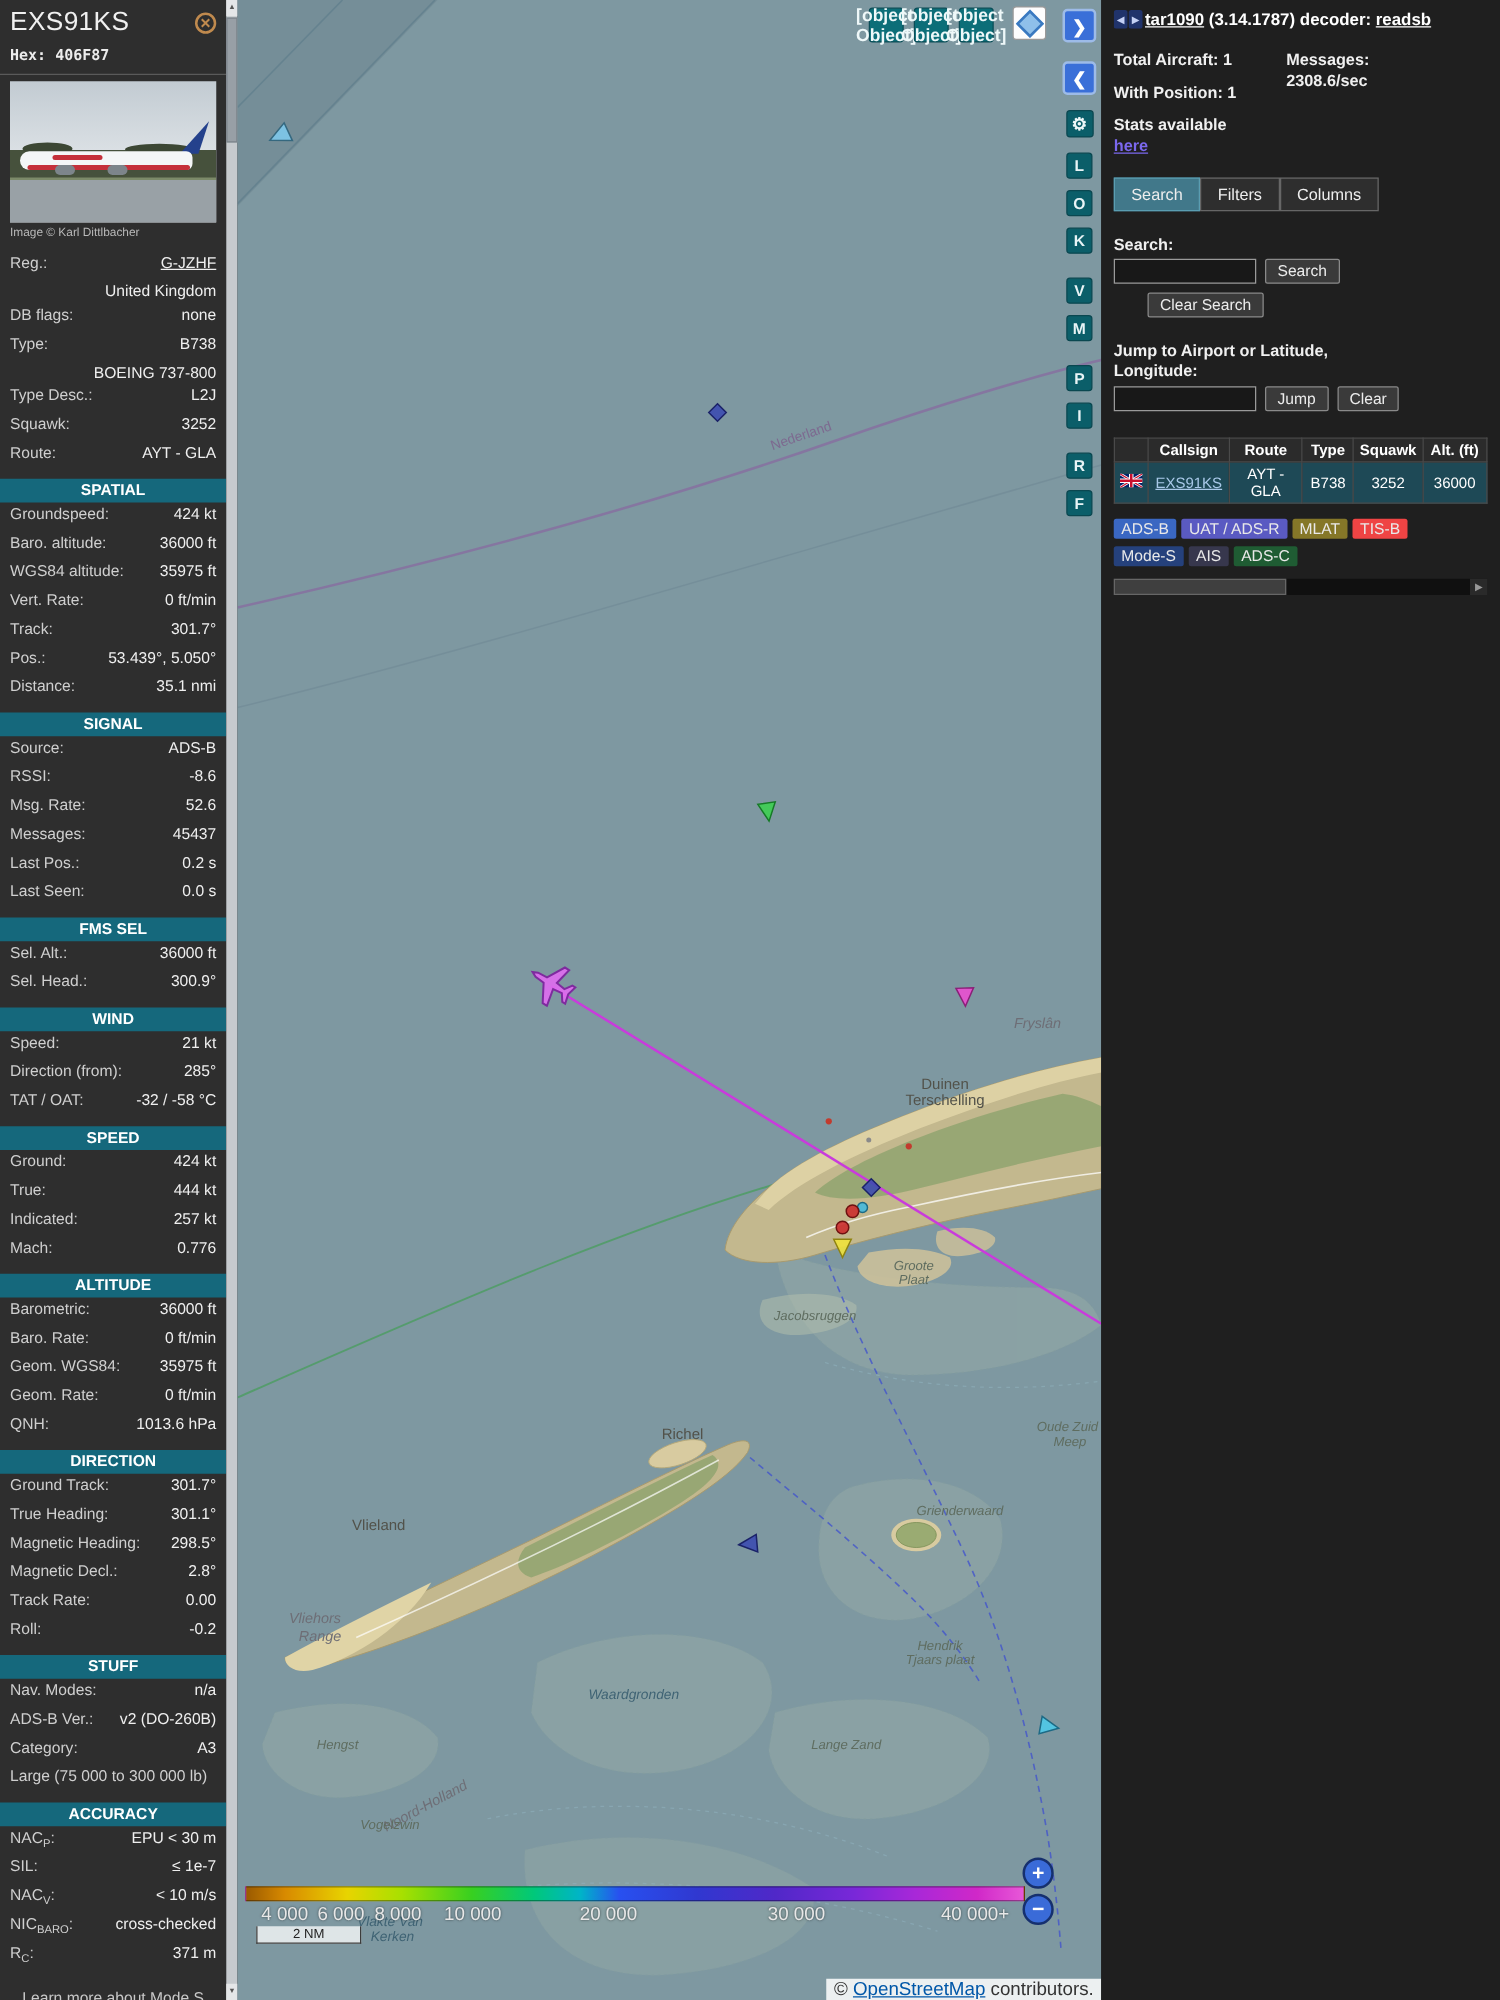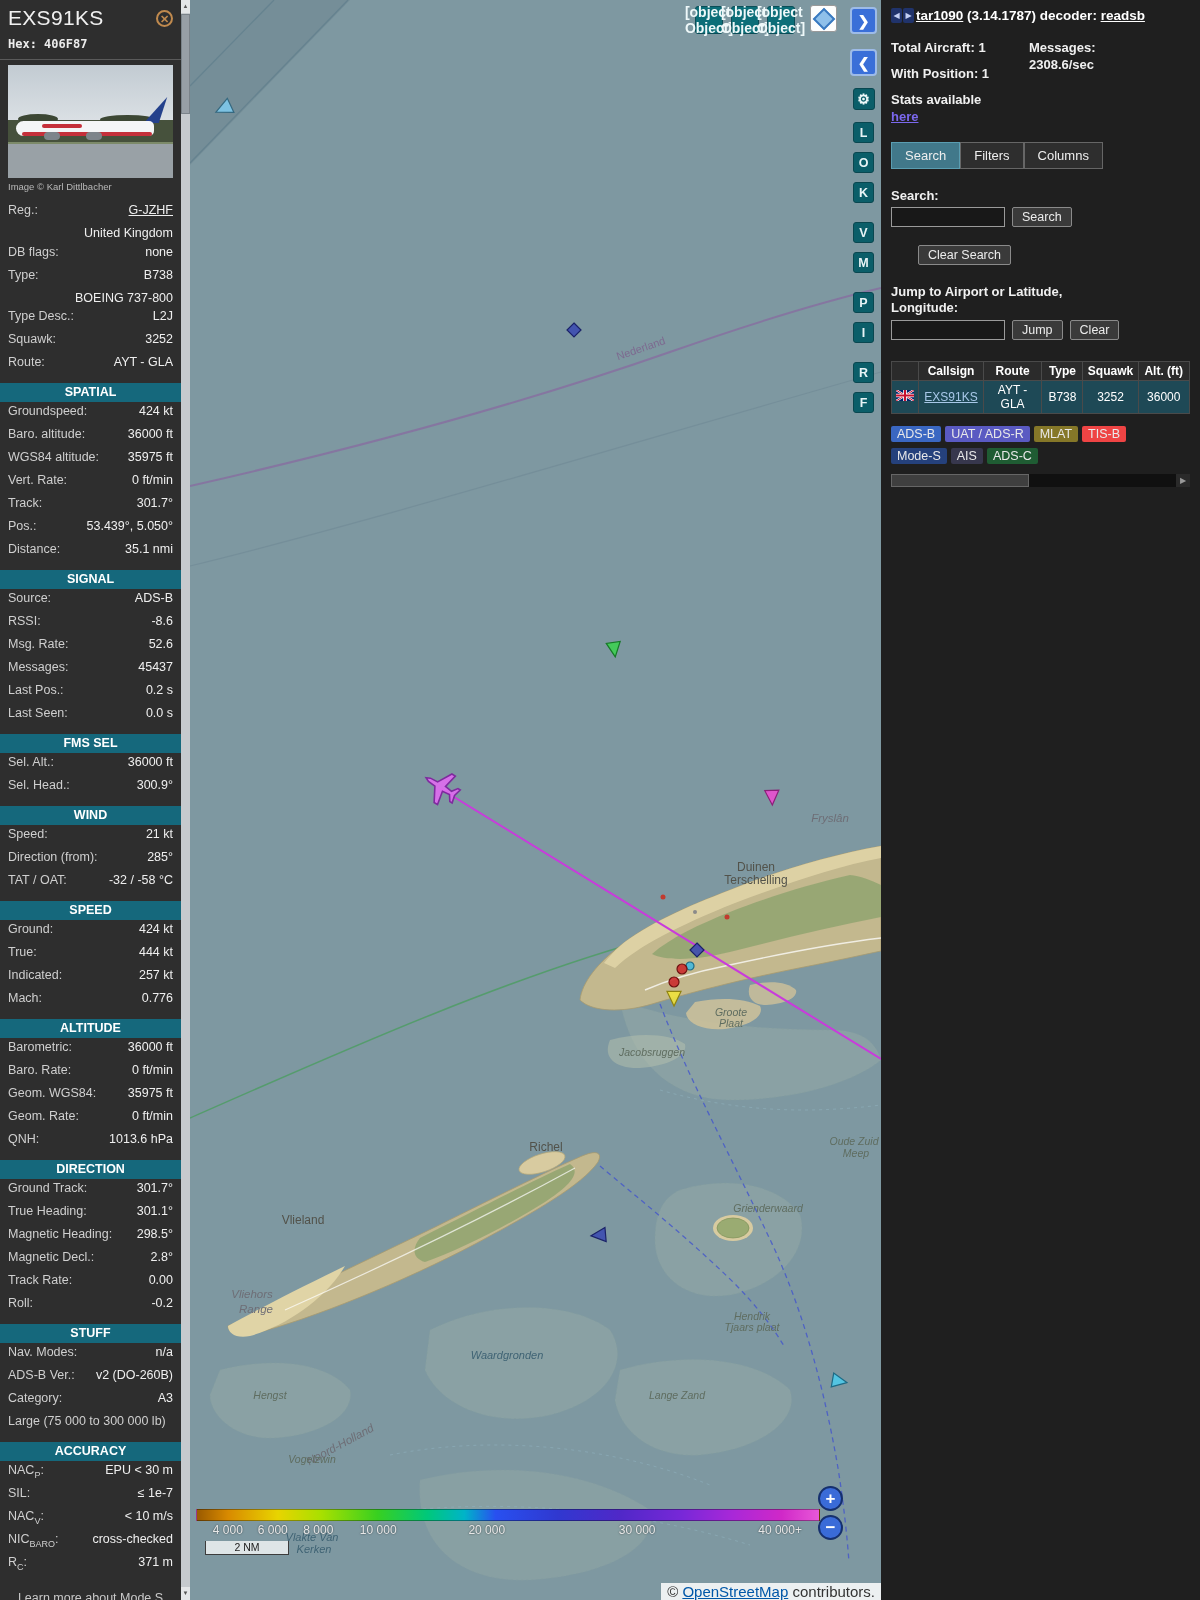--- a/index.html
+++ b/index.html
@@ -69,21 +69,21 @@
   #collapse-btn{margin-top:15px;}
   #gear-btn{margin-top:12px;width:22px;height:22px;background:#0b5e69;border:1px solid #0a4750;border-radius:3px;color:#eef8f9;font-size:14px;}
   #letter-btns{display:flex;flex-direction:column;align-items:center;margin-top:3px;}
   .side-btn{margin-top:9px;width:21px;height:21px;background:#0b5e69;border:1px solid #0a4750;border-radius:3px;
             color:#e8f4f6;font-size:12.5px;font-weight:bold;display:flex;align-items:center;justify-content:center;cursor:pointer;box-sizing:border-box;}
   .side-btn[data-gap="true"]{margin-top:19px;}
 
   #legend-bar{position:absolute;left:6px;top:1509px;width:624px;height:12px;border:1px solid rgba(0,0,0,.35);box-sizing:border-box;
      background:linear-gradient(90deg,#9a5a00 0%,#d88a00 5%,#e8d400 13%,#a8e000 20%,#38d020 29%,#00c87a 37%,#00b4c8 43%,#2850f0 48%,#3038d0 58%,#5028c8 68%,#7828d8 78%,#a828d8 86%,#d028c8 94%,#e858d8 100%);}
   #legend-ticks{position:absolute;left:6px;top:1523px;width:624px;height:14px;}
-  #legend-ticks .tick{position:absolute;transform:translateX(-50%);font-size:12px;color:#e8e8e8;
+  #legend-ticks .tick{position:absolute;transform:translateX(-50%);font-size:15px;color:#e8e8e8;
                       text-shadow:0 0 2px rgba(0,0,0,.6);white-space:nowrap;}
   #scalebar{position:absolute;left:15px;top:1541px;width:84px;height:14px;background:rgba(255,255,255,.75);
             border:1.5px solid #3c3c3c;border-top:none;box-sizing:border-box;text-align:center;
             font-size:10.5px;color:#222;line-height:12px;}
   .zoom-btn{position:absolute;left:628px;width:25px;height:25px;border-radius:50%;background:#3a6bd8;
             border:2px solid #16306e;color:#fff;font-size:17px;font-weight:bold;line-height:21px;text-align:center;
             box-sizing:border-box;cursor:pointer;padding:0;}
   #attribution{position:absolute;right:0;bottom:0;height:17px;background:rgba(255,255,255,.85);
                color:#333;font-size:15px;line-height:17px;padding:0 6px;}
   #attribution .osm-link{color:#0057a8;text-decoration:underline;cursor:pointer;}
@@ -104,21 +104,21 @@
   .here-link{color:#7b68ee;text-decoration:underline;cursor:pointer;}
   #tabs{margin-top:17px;display:flex;}
   .tab{height:25px;padding:0 13px;background:#2e2e2e;border:1px solid #666;color:#eee;font-size:13px;
        display:flex;align-items:center;cursor:pointer;}
   .tab[data-active="true"]{background:#41788a;border-color:#5a9db1;}
   .form-label{margin-top:19px;font-weight:bold;}
   .form-row{margin-top:4px;display:flex;align-items:center;gap:7px;}
   .txt-input{width:106px;height:18px;background:#181818;border:1px solid #9a9a9a;color:#ddd;font-size:12px;padding:0 3px;}
   .btn{background:#3a3a3a;border:1px solid #8a8a8a;border-radius:2px;color:#ececec;font-size:12.5px;
        padding:2px 9px;cursor:pointer;}
-  .mt6{margin-top:18px;padding-left:27px;}
+  .mt6{margin-top:7px;padding-left:27px;}
   #jump-label{width:222px;line-height:16px;}
   #ac-table{margin-top:21px;border-collapse:collapse;}
   #ac-table th,#ac-table td{border:1px solid #4a4a4a;font-size:12px;padding:2px 3px;text-align:center;}
   #ac-table th{background:#2b2b2b;color:#fff;font-weight:bold;}
   #ac-table td{background:#1e4956;color:#fff;}
   .cs-link{color:#a8c8e8;text-decoration:underline;cursor:pointer;}
   .chips{margin-top:12px;display:flex;flex-wrap:wrap;gap:4px;}
   .chips.second{margin-top:6px;}
   .chip{padding:1px 6px;border-radius:2px;font-size:12.5px;color:#e9e9e9;cursor:pointer;}
   #hscroll{position:relative;margin-top:10px;height:13px;background:#101010;}

